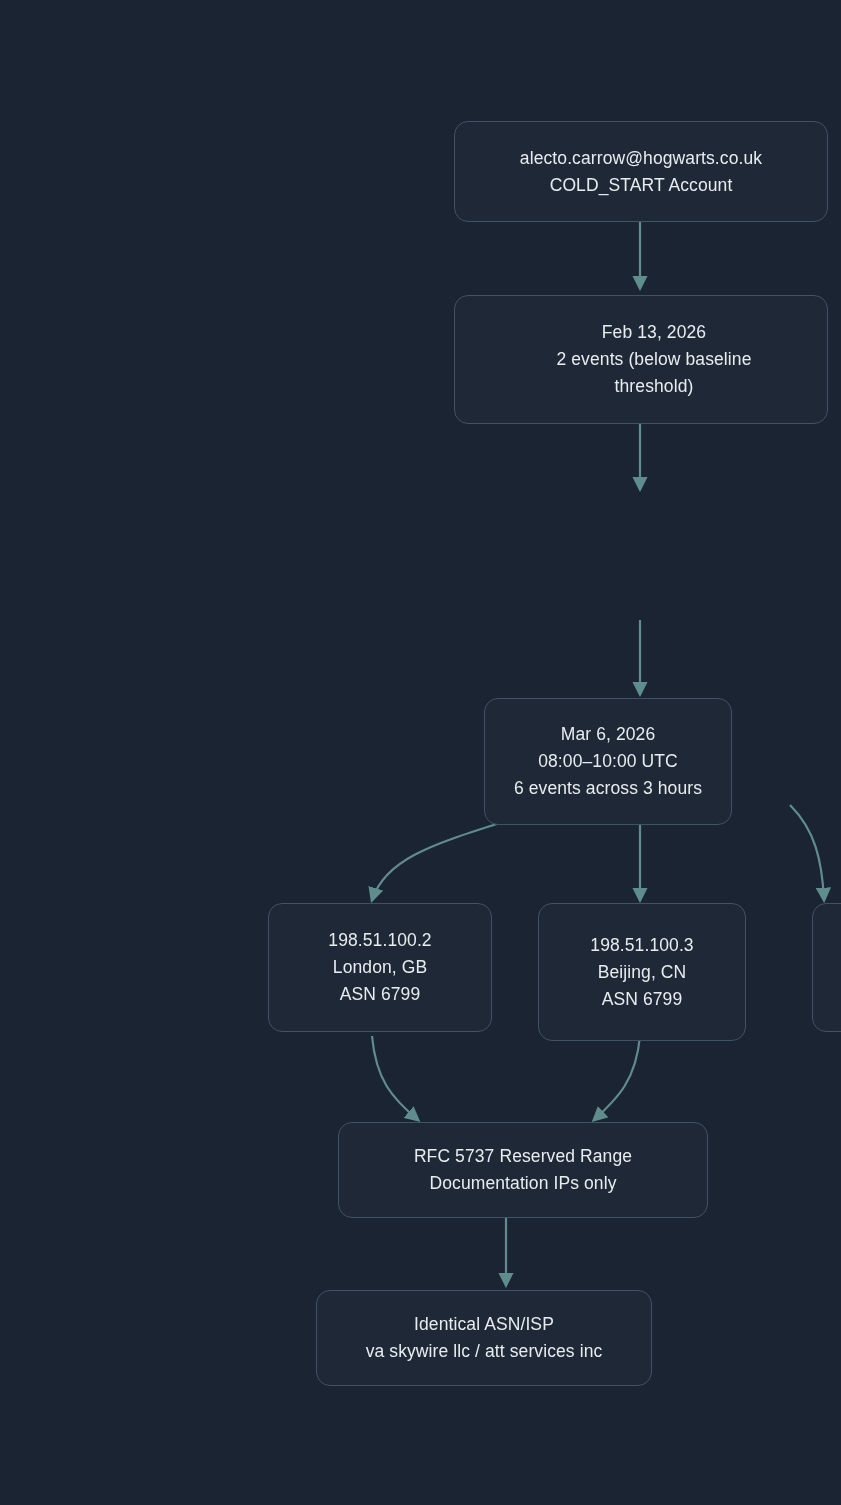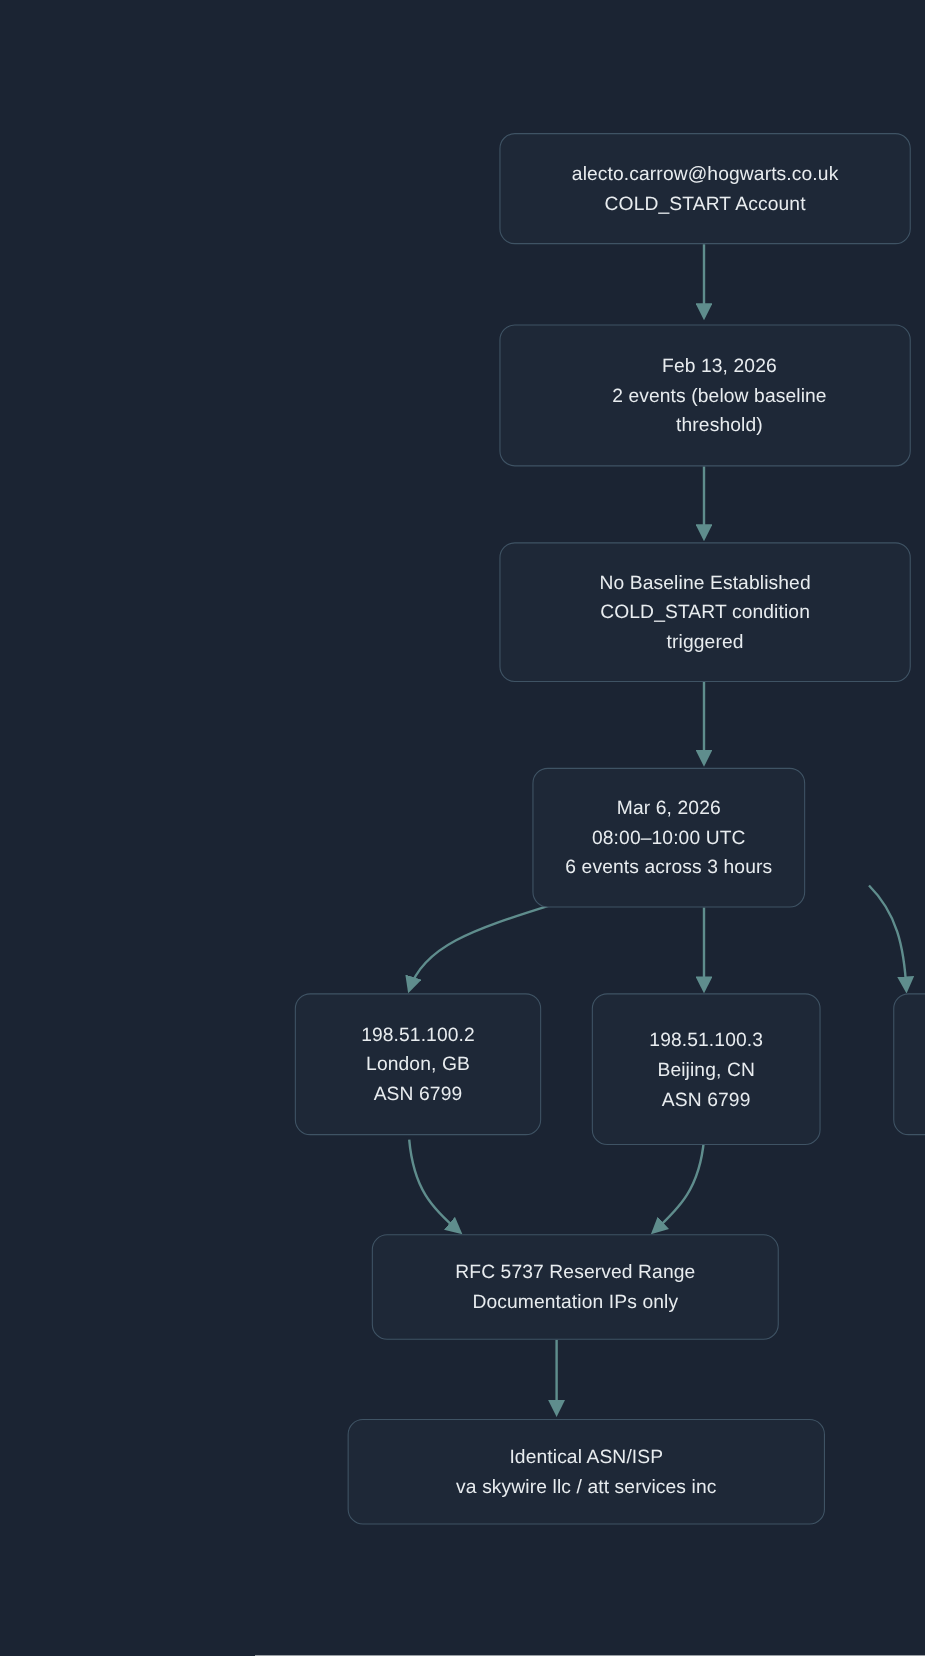--- a/index.html
+++ b/index.html
@@ -77,25 +77,20 @@
     <span class="line">alecto.carrow@hogwarts.co.uk</span>
     <span class="line">COLD_START Account</span>
   </div>
 
   <div class="node" style="left:454px; top:295px; width:374px; height:129px;padding-left:36px;">
     <span class="line">Feb 13, 2026</span>
     <span class="line">2 events (below baseline</span>
     <span class="line">threshold)</span>
   </div>
 
-  <div class="node" style="left:454px; top:493px; width:374px; height:127px;">
-    <span class="line">No Baseline Established</span>
-    <span class="line">COLD_START condition</span>
-    <span class="line">triggered</span>
-  </div>
 
   <div class="node" style="left:484px; top:698px; width:248px; height:127px;">
     <span class="line">Mar 6, 2026</span>
     <span class="line">08:00–10:00 UTC</span>
     <span class="line">6 events across 3 hours</span>
   </div>
 
   <div class="node" style="left:268px; top:903px; width:224px; height:129px;">
     <span class="line">198.51.100.2</span>
     <span class="line">London, GB</span>
@@ -110,18 +105,18 @@
 
   <div class="node" style="left:812px; top:903px; width:208px; height:129px;">
     <span class="line"></span>
   </div>
 
   <div class="node" style="left:338px; top:1122px; width:370px; height:96px;">
     <span class="line">RFC 5737 Reserved Range</span>
     <span class="line">Documentation IPs only</span>
   </div>
 
-  <div class="node" style="left:316px; top:1290px; width:434px; height:96px;">
+  <div class="node" style="left:316px; top:1290px; width:336px; height:96px;">
     <span class="line">Identical ASN/ISP</span>
     <span class="line">va skywire llc / att services inc</span>
   </div>
 
 </div>
 
 </body></html>

